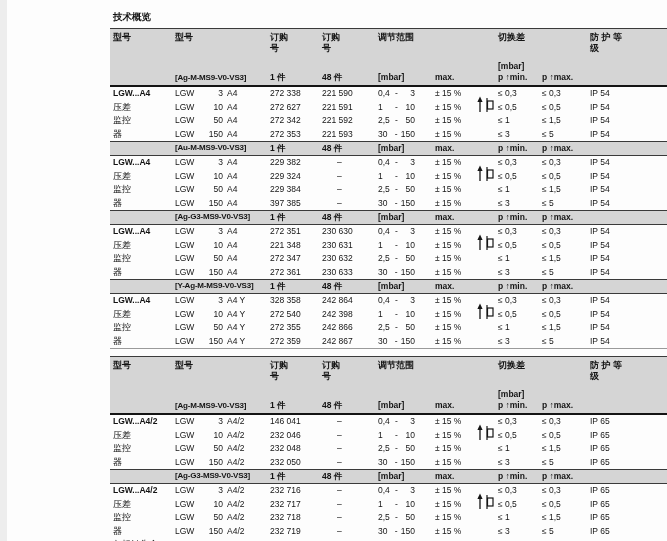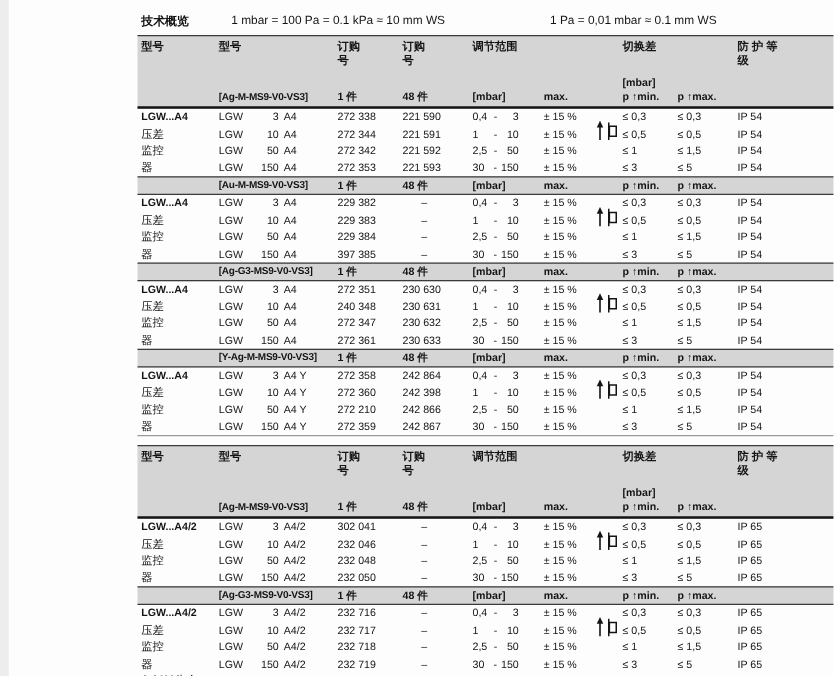--- a/index.html
+++ b/index.html
@@ -69,22 +69,20 @@
   .updown-icon { position:absolute; left:366px; top:9px; }
 </style>
 </head>
 <body>
 
 <div class="sheet">
   <div class="edge"></div>
   <div class="content">
     <div class="topline">
       <span class="title">技术概览</span>
-      <span class="convl">1 mbar = 100 Pa = 0.1 kPa ≈ 10 mm WS</span>
-      <span class="convr">1 Pa = 0,01 mbar ≈ 0.1 mm WS</span>
     </div>
     <div id="tables">
   <div class="table">
     <div class="thead">
       <div class="grid hrow1">
         <div class="cg" style="grid-column:1">型号</div>
         <div class="cm" style="grid-column:2">型号</div>
         <div class="co1 pre" style="grid-column:3">订购
 号</div>
         <div class="co48 pre" style="grid-column:4">订购
@@ -134,21 +132,21 @@
     <div class="c cpx" style="grid-column:9">≤ 0,3</div>
     <div class="c cip" style="grid-column:10">IP 54</div>
   </div>
 
   <div class="grid row">
     <div class="c cm model-cell" style="grid-column:2">
       <span class="m-prefix">LGW</span>
       <span class="m-size">10</span>
       <span class="m-suffix">A4</span>
     </div>
-    <div class="c co1" style="grid-column:3">272 344</div>
+    <div class="c co1" style="grid-column:3">272 627</div>
     <div class="c co48" style="grid-column:4">221 591</div>
     <div class="c crg range-cell" style="grid-column:5">
       <span class="r-from">1</span>
       <span class="r-dash">-</span>
       <span class="r-to">10</span>
     </div>
     <div class="c cmx" style="grid-column:6">± 15 %</div>
     <div class="c cpn" style="grid-column:8">≤ 0,5</div>
     <div class="c cpx" style="grid-column:9">≤ 0,5</div>
     <div class="c cip" style="grid-column:10">IP 54</div>
@@ -237,21 +235,21 @@
     <div class="c cpx" style="grid-column:9">≤ 0,3</div>
     <div class="c cip" style="grid-column:10">IP 54</div>
   </div>
 
   <div class="grid row">
     <div class="c cm model-cell" style="grid-column:2">
       <span class="m-prefix">LGW</span>
       <span class="m-size">10</span>
       <span class="m-suffix">A4</span>
     </div>
-    <div class="c co1" style="grid-column:3">229 383</div>
+    <div class="c co1" style="grid-column:3">229 324</div>
     <div class="c co48 is-dash" style="grid-column:4">–</div>
     <div class="c crg range-cell" style="grid-column:5">
       <span class="r-from">1</span>
       <span class="r-dash">-</span>
       <span class="r-to">10</span>
     </div>
     <div class="c cmx" style="grid-column:6">± 15 %</div>
     <div class="c cpn" style="grid-column:8">≤ 0,5</div>
     <div class="c cpx" style="grid-column:9">≤ 0,5</div>
     <div class="c cip" style="grid-column:10">IP 54</div>
@@ -340,21 +338,21 @@
     <div class="c cpx" style="grid-column:9">≤ 0,3</div>
     <div class="c cip" style="grid-column:10">IP 54</div>
   </div>
 
   <div class="grid row">
     <div class="c cm model-cell" style="grid-column:2">
       <span class="m-prefix">LGW</span>
       <span class="m-size">10</span>
       <span class="m-suffix">A4</span>
     </div>
-    <div class="c co1" style="grid-column:3">240 348</div>
+    <div class="c co1" style="grid-column:3">221 348</div>
     <div class="c co48" style="grid-column:4">230 631</div>
     <div class="c crg range-cell" style="grid-column:5">
       <span class="r-from">1</span>
       <span class="r-dash">-</span>
       <span class="r-to">10</span>
     </div>
     <div class="c cmx" style="grid-column:6">± 15 %</div>
     <div class="c cpn" style="grid-column:8">≤ 0,5</div>
     <div class="c cpx" style="grid-column:9">≤ 0,5</div>
     <div class="c cip" style="grid-column:10">IP 54</div>
@@ -424,59 +422,59 @@
 监控
 器</div>
     </div>
     <div class="rows">
   <div class="grid row">
     <div class="c cm model-cell" style="grid-column:2">
       <span class="m-prefix">LGW</span>
       <span class="m-size">3</span>
       <span class="m-suffix">A4 Y</span>
     </div>
-    <div class="c co1" style="grid-column:3">272 358</div>
+    <div class="c co1" style="grid-column:3">328 358</div>
     <div class="c co48" style="grid-column:4">242 864</div>
     <div class="c crg range-cell" style="grid-column:5">
       <span class="r-from">0,4</span>
       <span class="r-dash">-</span>
       <span class="r-to">3</span>
     </div>
     <div class="c cmx" style="grid-column:6">± 15 %</div>
     <div class="c cpn" style="grid-column:8">≤ 0,3</div>
     <div class="c cpx" style="grid-column:9">≤ 0,3</div>
     <div class="c cip" style="grid-column:10">IP 54</div>
   </div>
 
   <div class="grid row">
     <div class="c cm model-cell" style="grid-column:2">
       <span class="m-prefix">LGW</span>
       <span class="m-size">10</span>
       <span class="m-suffix">A4 Y</span>
     </div>
-    <div class="c co1" style="grid-column:3">272 360</div>
+    <div class="c co1" style="grid-column:3">272 540</div>
     <div class="c co48" style="grid-column:4">242 398</div>
     <div class="c crg range-cell" style="grid-column:5">
       <span class="r-from">1</span>
       <span class="r-dash">-</span>
       <span class="r-to">10</span>
     </div>
     <div class="c cmx" style="grid-column:6">± 15 %</div>
     <div class="c cpn" style="grid-column:8">≤ 0,5</div>
     <div class="c cpx" style="grid-column:9">≤ 0,5</div>
     <div class="c cip" style="grid-column:10">IP 54</div>
   </div>
 
   <div class="grid row">
     <div class="c cm model-cell" style="grid-column:2">
       <span class="m-prefix">LGW</span>
       <span class="m-size">50</span>
       <span class="m-suffix">A4 Y</span>
     </div>
-    <div class="c co1" style="grid-column:3">272 210</div>
+    <div class="c co1" style="grid-column:3">272 355</div>
     <div class="c co48" style="grid-column:4">242 866</div>
     <div class="c crg range-cell" style="grid-column:5">
       <span class="r-from">2,5</span>
       <span class="r-dash">-</span>
       <span class="r-to">50</span>
     </div>
     <div class="c cmx" style="grid-column:6">± 15 %</div>
     <div class="c cpn" style="grid-column:8">≤ 1</div>
     <div class="c cpx" style="grid-column:9">≤ 1,5</div>
     <div class="c cip" style="grid-column:10">IP 54</div>
@@ -547,21 +545,21 @@
 监控
 器</div>
     </div>
     <div class="rows">
   <div class="grid row">
     <div class="c cm model-cell" style="grid-column:2">
       <span class="m-prefix">LGW</span>
       <span class="m-size">3</span>
       <span class="m-suffix">A4/2</span>
     </div>
-    <div class="c co1" style="grid-column:3">302 041</div>
+    <div class="c co1" style="grid-column:3">146 041</div>
     <div class="c co48 is-dash" style="grid-column:4">–</div>
     <div class="c crg range-cell" style="grid-column:5">
       <span class="r-from">0,4</span>
       <span class="r-dash">-</span>
       <span class="r-to">3</span>
     </div>
     <div class="c cmx" style="grid-column:6">± 15 %</div>
     <div class="c cpn" style="grid-column:8">≤ 0,3</div>
     <div class="c cpx" style="grid-column:9">≤ 0,3</div>
     <div class="c cip" style="grid-column:10">IP 65</div>

